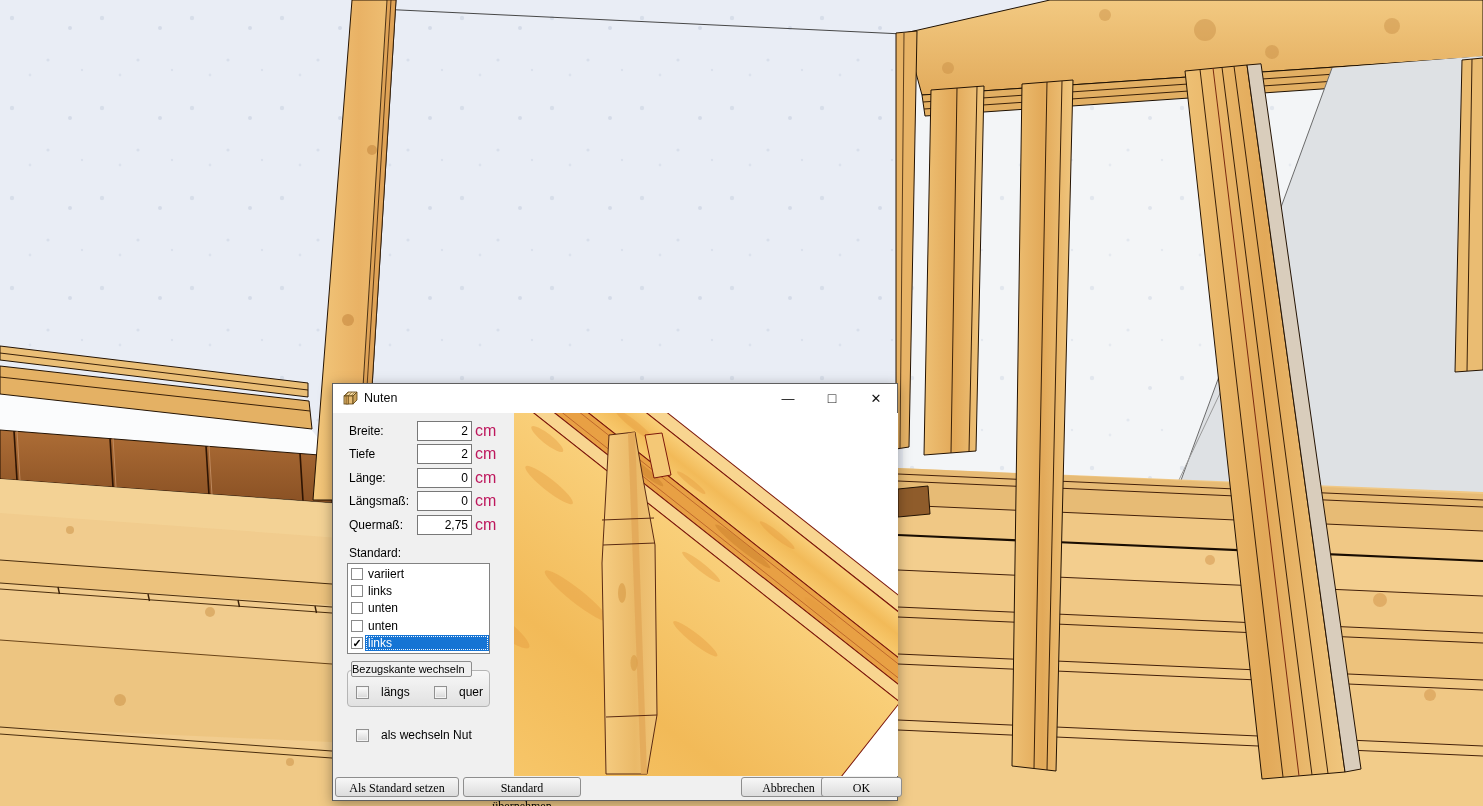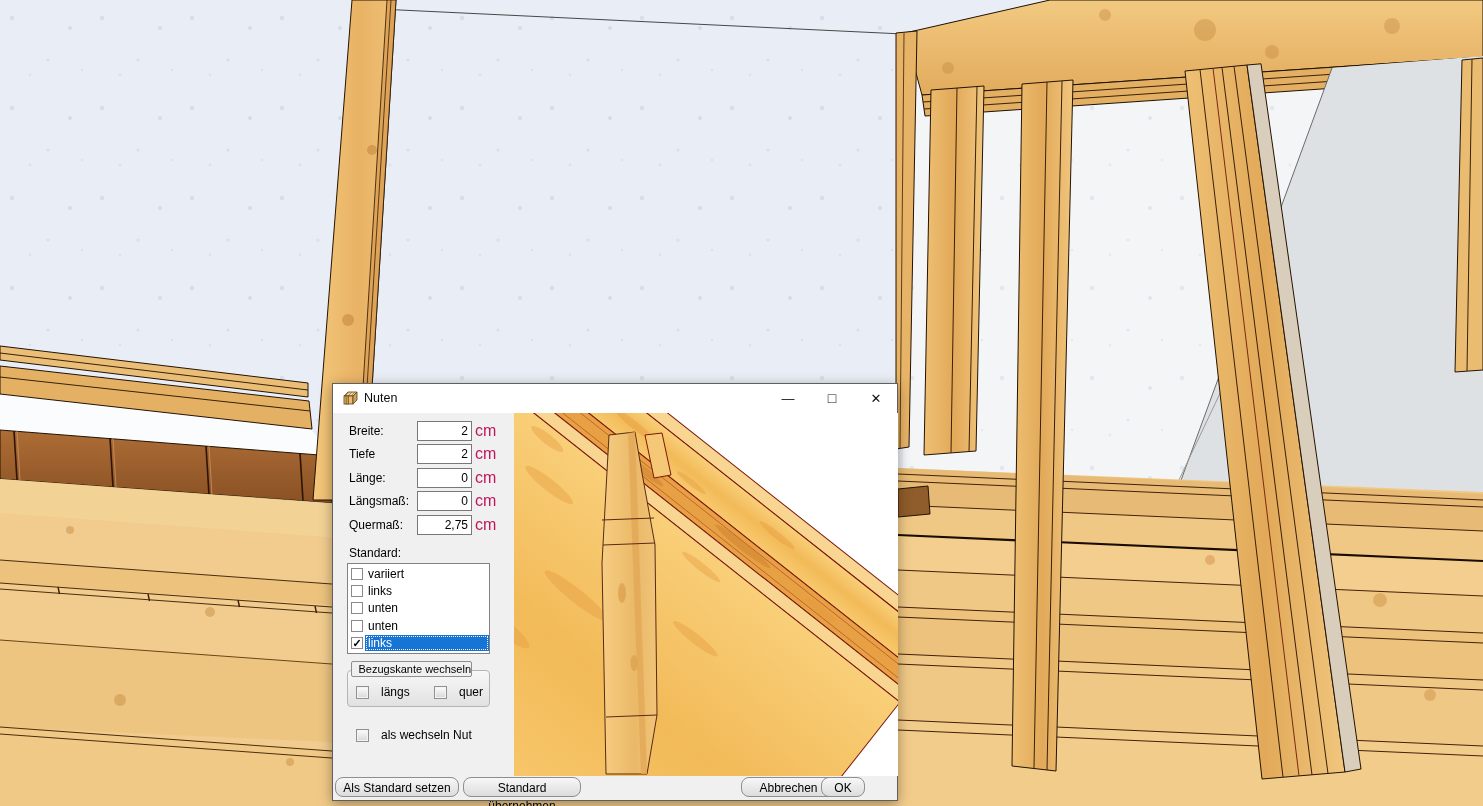--- a/index.html
+++ b/index.html
@@ -40,29 +40,29 @@
             line-height:10px;text-align:center;color:#000;font-weight:bold;}
   .lb-label{flex:1;height:16px;line-height:16px;font-size:12px;color:#000;padding-left:3px;}
   .lb-row.sel .lb-label{background:#1574d4;color:#fff;outline:1px dotted rgba(255,255,255,.95);
                         outline-offset:-2px;}
 
   .grp-box{position:absolute;left:14px;top:257px;width:143px;height:37px;
            border:1px solid #b5b5b5;border-radius:4px;
            background:linear-gradient(#f8f8f8,#e1e1e1);}
   .grp-btn{position:absolute;left:18px;top:248px;width:121px;height:16px;
            border:1px solid #8e8e8e;border-radius:2px;background:#f0f0f0;
-           font-size:11px;line-height:14px;text-align:right;color:#000;z-index:2;}
+           font-size:11px;line-height:14px;text-align:left;color:#000;z-index:2;}
   .flat-check{position:absolute;width:13px;height:13px;border:1px solid #919191;
               background:linear-gradient(#fdfdfd,#d7d7d7);
               box-shadow:inset 0 0 0 1px #f3f3f3;}
   .flat-label{position:absolute;font-size:12px;color:#000;height:16px;line-height:16px;padding-left:8px;}
 
   .footer-btn{position:absolute;top:393px;height:20px;border:1px solid #8e8e8e;
-              border-radius:8px;background:linear-gradient(#f7f7f7,#dcdcdc);
-              font-family:Liberation Sans, sans-serif;font-size:12px;color:#000;
+              border-radius:3px;background:linear-gradient(#f7f7f7,#dcdcdc);
+              font-family:Liberation Serif, serif;font-size:12px;color:#000;
               line-height:18px;cursor:default;}
 </style>
 </head>
 <body>
 
 <div id="stage">
 
   <div style="position:absolute;inset:0;">
   <svg class="scene-svg" width="1483" height="806" viewBox="0 0 1483 806">
     <defs>
@@ -398,15 +398,15 @@
               <ellipse cx="120" cy="250" rx="3.5" ry="8" fill="#cf8c35" opacity=".4"></ellipse>
             </g>
           </g>
         </svg>
       </div>
     </div>
 
     <button class="footer-btn" style="left:2px;width:124px">Als Standard setzen</button>
     <button class="footer-btn" style="left:130px;width:118px">Standard übernehmen</button>
     <button class="footer-btn" style="left:408px;width:95px">Abbrechen</button>
-    <button class="footer-btn" style="left:488px;width:44px">OK</button>
+    <button class="footer-btn" style="left:488px;width:81px">OK</button>
   </div>
 </div>
 
 </body></html>

